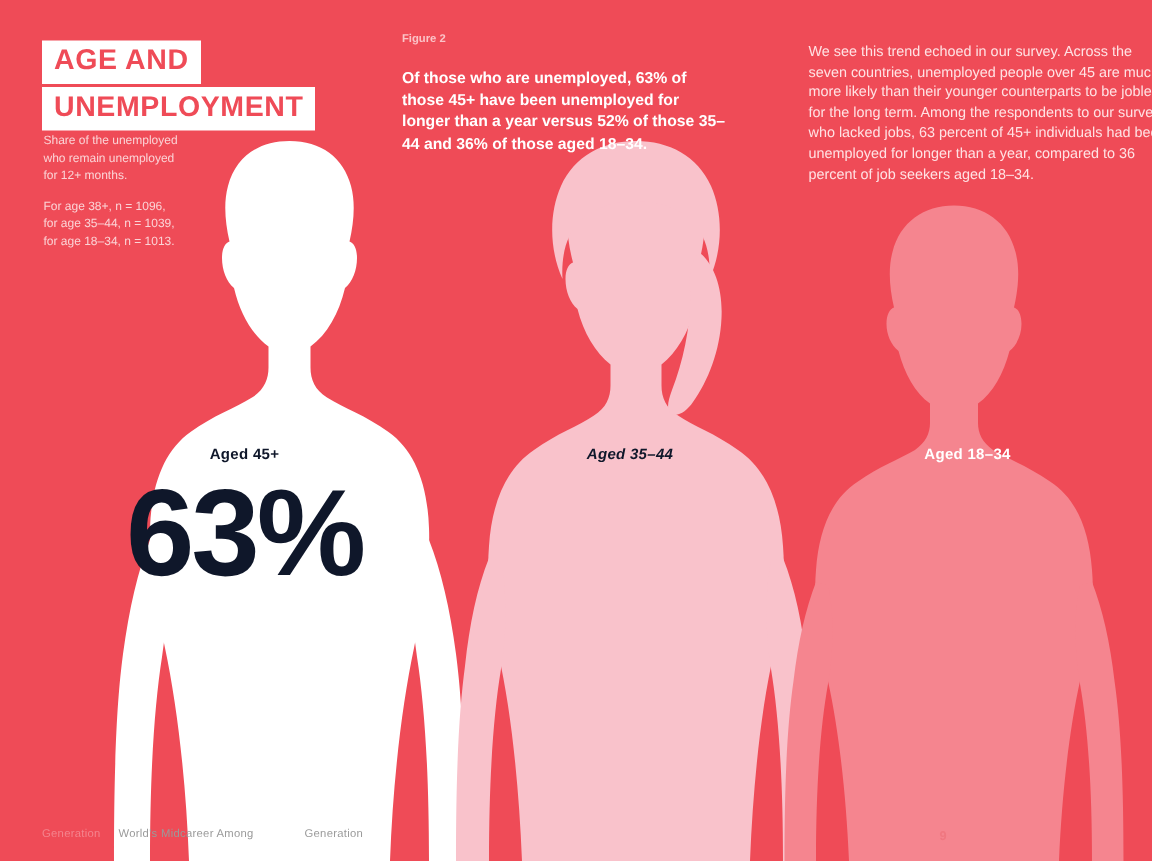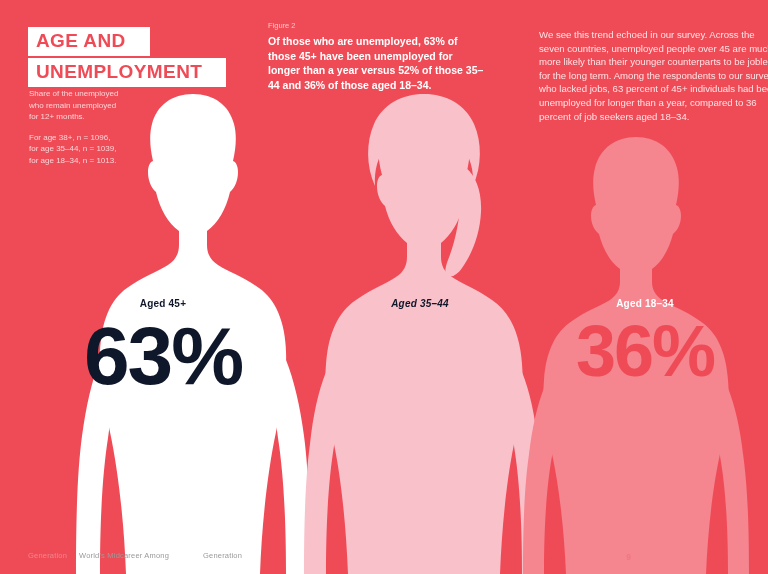--- a/index.html
+++ b/index.html
@@ -14,34 +14,34 @@
 
   
   .figures{position:absolute;left:0;top:0;width:768px;height:574px;}
   .figures svg{display:block;width:768px;height:574px;}
 
   
   .title-block{position:absolute;left:28px;top:27px;z-index:5;}
   .title-line{
     display:block;background:#ffffff;color:#ef4b57;
     font-weight:bold;font-size:19px;letter-spacing:.4px;
-    line-height:20px;padding:4px 24px 5px 8px;
+    line-height:20px;padding:4px 8px 5px 8px;
     width:max-content;
   }
   .title-line + .title-line{margin-top:2px;text-align:right;}
 
   .subtitle{
     position:absolute;left:29px;top:88px;width:125px;z-index:5;
     color:#fbd3d6;font-size:8px;line-height:11.5px;
   }
   .subtitle .gap{display:block;height:9px;}
 
   
   .figcol{position:absolute;left:268px;top:20px;width:218px;z-index:5;}
-  .fig-label{color:#fbc3c7;font-size:7.5px;line-height:11px;margin-bottom:3px;}
+  .fig-label{color:#fbc3c7;font-size:7.5px;line-height:11px;margin-bottom:14px;font-weight:bold;}
   .fig-lede{color:#ffffff;font-weight:bold;font-size:10.5px;line-height:14.5px;}
 
   
   .bodycol{position:absolute;left:509px;top:28px;width:240px;z-index:5;margin-left:30px;}
   .body-text{color:#ffe2e4;font-size:9.6px;line-height:13.6px;}
 
   
   .stat{position:absolute;z-index:6;text-align:center;}
   .stat .cat{font-size:10px;font-weight:bold;line-height:12px;letter-spacing:.2px;}
   .stat .pct{font-weight:bold;line-height:.86;letter-spacing:-2px;}
@@ -252,21 +252,20 @@
     <div class="cat">Aged 45+</div>
     <div class="pct">63%</div>
   </div>
 
   <div class="stat" id="stat-2">
     <div class="cat">Aged 35–44</div>
   </div>
 
   <div class="stat" id="stat-3">
     <div class="cat">Aged 18–34</div>
-    <div class="pct">36%</div>
   </div>
 
   <div class="footer">
     <span class="foot-brand">Generation</span>
     <span class="foot-title">World's Midcareer Among</span>
     <span class="foot-center">Generation</span>
     <span class="foot-page">9</span>
   </div>
 
 </div>

